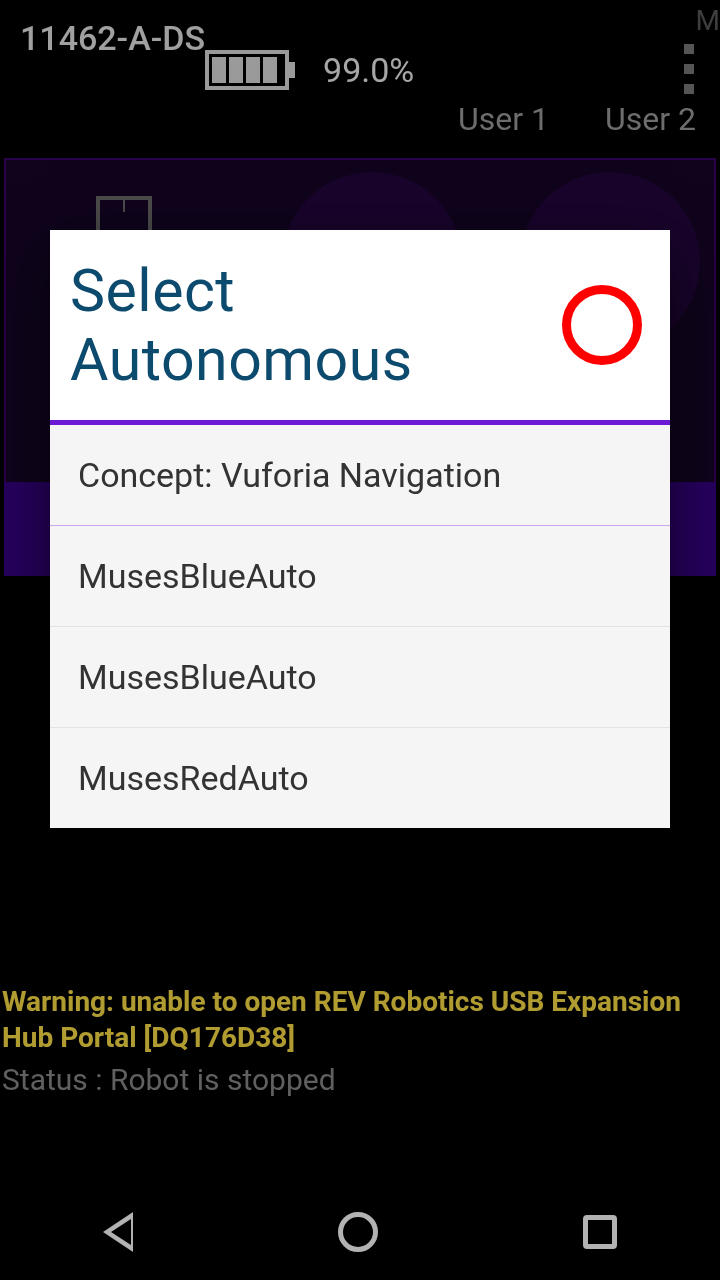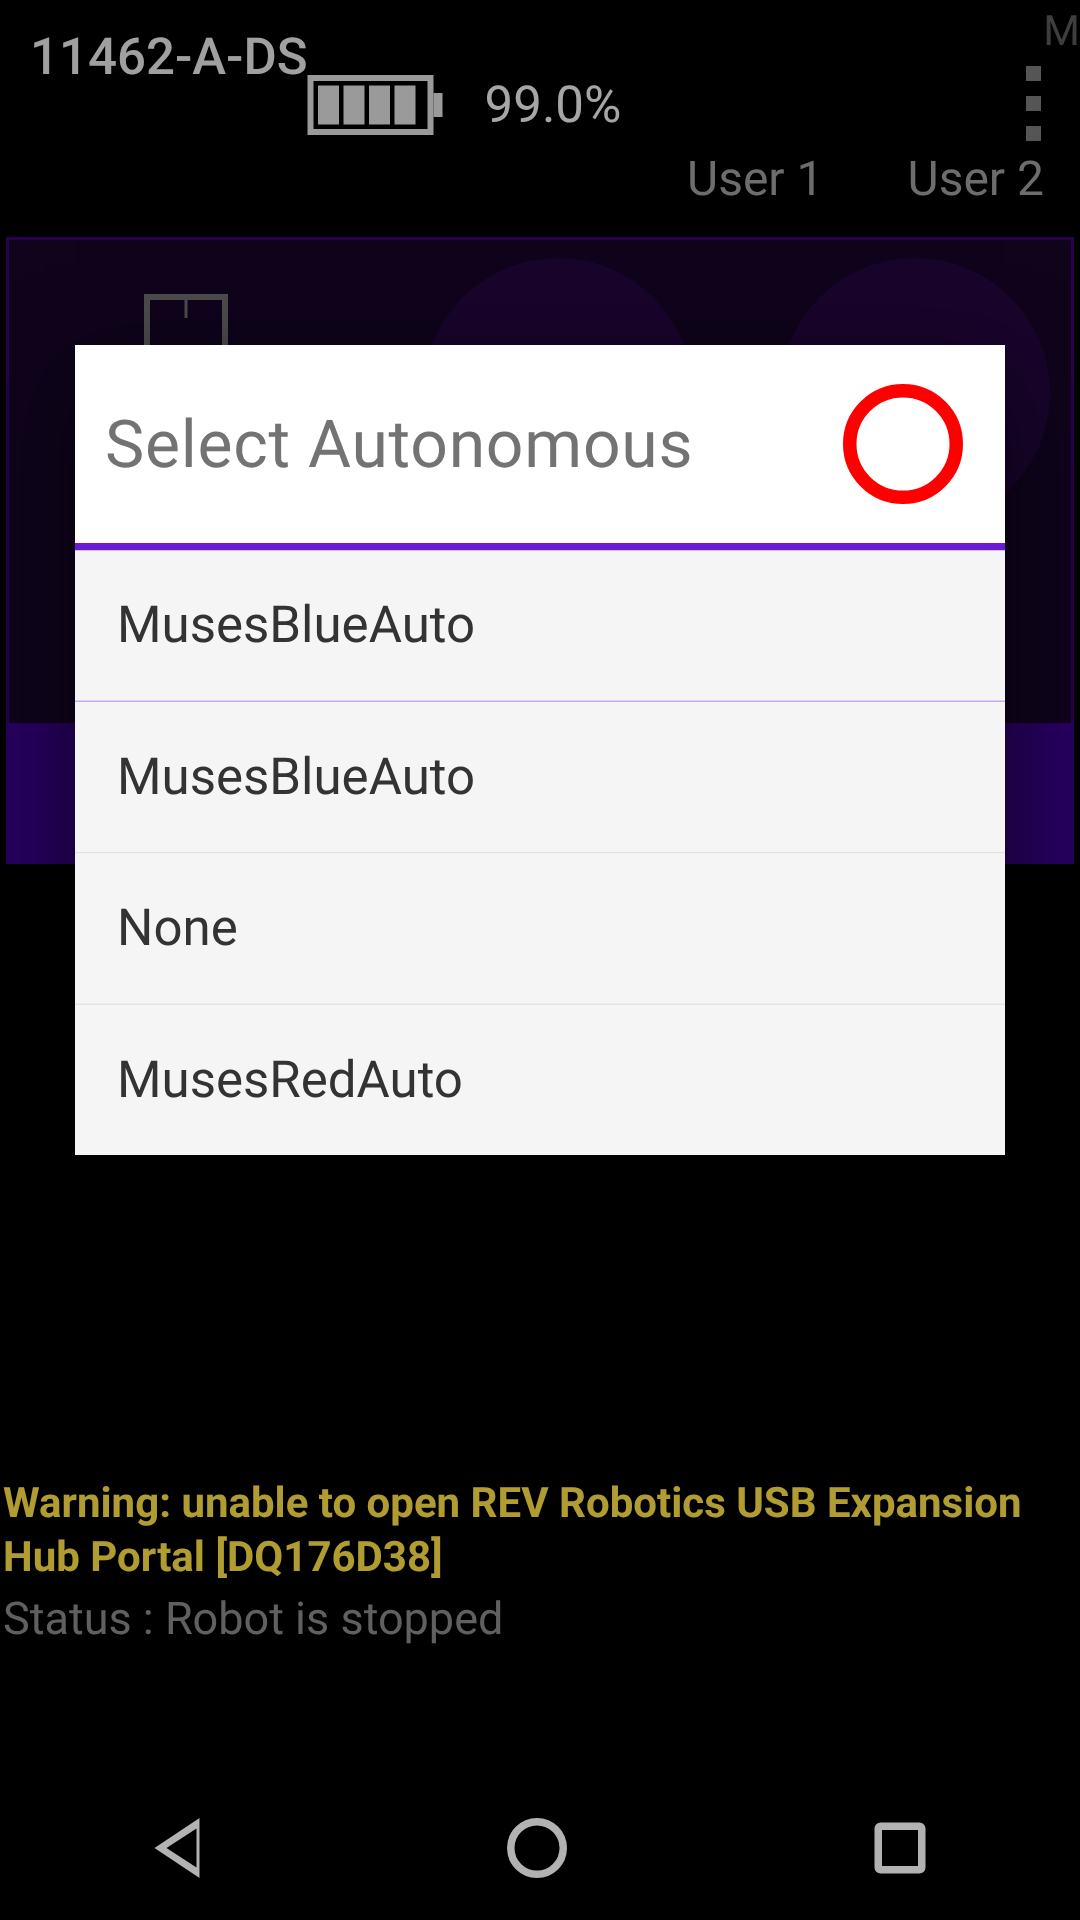--- a/index.html
+++ b/index.html
@@ -195,23 +195,23 @@
   }
   .dialog-header {
     padding: 26px 28px 26px 20px;
     display: flex;
     align-items: center;
     justify-content: space-between;
     border-bottom: 5px solid #6c19d6;
     background: #fff;
   }
   .dialog-title {
-    font-size: 44px;
+    font-size: 59px;
     font-weight: 400;
-    color: #737373;
+    color: #0c4a6e;
     letter-spacing: 0.5px;
   }
   .annot-circle {
     width: 80px; height: 80px;
     border: 9px solid #ff0000;
     border-radius: 50%;
     flex: 0 0 auto;
   }
   .dialog-list { }
   .dialog-item {
@@ -278,18 +278,18 @@
 </div>
 
 <div class="scrim"></div>
 
 <div class="dialog">
   <div class="dialog-header">
     <div class="dialog-title">Select Autonomous</div>
     <div class="annot-circle"></div>
   </div>
   <div class="dialog-list">
+    <div class="dialog-item">Concept: Vuforia Navigation</div>
     <div class="dialog-item">MusesBlueAuto</div>
     <div class="dialog-item">MusesBlueAuto</div>
-    <div class="dialog-item">None</div>
     <div class="dialog-item">MusesRedAuto</div>
   </div>
 </div>
 
 </body></html>

